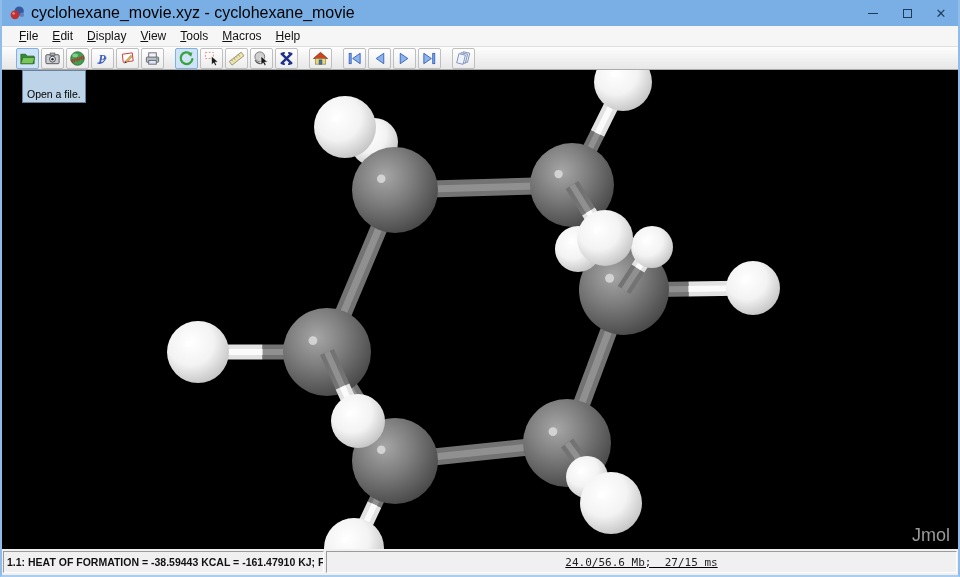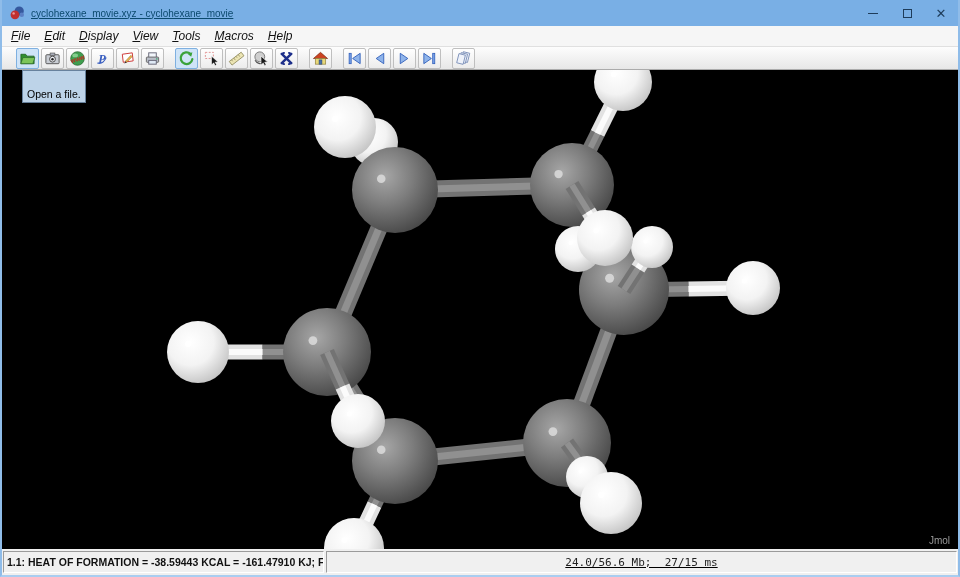--- a/index.html
+++ b/index.html
@@ -3,44 +3,44 @@
 <meta charset="utf-8">
 <style>
   * { margin:0; padding:0; box-sizing:border-box; }
   html,body { width:960px; height:577px; overflow:hidden; font-family:"Liberation Sans", sans-serif; }
   .window { width:960px; height:577px; display:flex; flex-direction:column;
             border-left:2px solid #8fbce9; border-right:2px solid #8fbce9; border-bottom:2px solid #a9cdf0;
             background:#f0f0f0; }
   
   .titlebar { height:26px; background:#79afe5; display:flex; align-items:center; flex:0 0 auto; }
   .app-icon { width:16px; height:16px; margin:0 6px 0 7px; flex:0 0 auto; }
-  .title-text { font-size:10px; color:#0c4a6e; white-space:nowrap;text-decoration:underline; }
+  .title-text { font-size:16px; color:#000000; white-space:nowrap; }
   .win-controls { margin-left:auto; display:flex; height:100%; }
   .win-btn { width:34px; height:100%; display:flex; align-items:center; justify-content:center; cursor:default; }
   .glyph-min { width:10px; height:0; border-top:1px solid #1e3c5a; }
   .glyph-max { width:9px; height:9px; border:1px solid #1e3c5a; }
   .glyph-close { font-size:13px; color:#1e3c5a; line-height:1; }
   
-  .menubar { height:21px; background:#f6f6f6; border-bottom:1px solid #e0e0e0; display:flex; align-items:center; padding-left:2px; flex:0 0 auto;font-style:italic; }
+  .menubar { height:21px; background:#f6f6f6; border-bottom:1px solid #e0e0e0; display:flex; align-items:center; padding-left:10px; flex:0 0 auto; }
   .menu-item { font-size:12px; color:#111; padding:2px 7px; cursor:default; }
   .menu-item .mn { text-decoration:underline; }
   
   .toolbar { height:23px; background:linear-gradient(#fdfdfd,#e7e7e7); border-bottom:1px solid #ababab;
              display:flex; align-items:center; padding-left:14px; flex:0 0 auto; }
   .tb-btn { width:23px; height:21px; border:1px solid #bfbfbf; background:linear-gradient(#ffffff,#ececec);
             border-radius:2px; margin-right:2px; display:flex; align-items:center; justify-content:center; padding:0; cursor:default; }
   .tb-btn svg { width:17px; height:17px; display:block; }
   .tb-btn.hovered, .tb-btn.selected { background:#cfe4f8; border-color:#7fb0e0; }
   .tb-gap { width:9px; flex:0 0 auto; }
   
   .viewport { position:relative; flex:1 1 auto; background:#000; overflow:hidden; }
   .viewport svg.scene { display:block; }
   .tooltip { position:absolute; left:20px; top:0; background:#bdd3e8; border:1px solid #68829d;
              font-size:10.5px; color:#000; padding:17px 4px 2px 4px; white-space:nowrap; z-index:5; }
-  .watermark { position:absolute; right:8px; bottom:3px; color:#9a9a9a; font-size:10px; z-index:4;margin-left:48px; }
+  .watermark { position:absolute; right:8px; bottom:3px; color:#9a9a9a; font-size:18px; z-index:4;margin-left:48px; }
   
   .statusbar { height:26px; flex:0 0 auto; background:#f0f0f0; display:flex; align-items:stretch; padding:2px 1px 2px 1px; gap:2px; }
   .status-panel { border:1px solid; border-color:#9b9b9b #ffffff #ffffff #9b9b9b; background:#f0f0f0;
                   display:flex; align-items:center; overflow:hidden; }
   .sp-left  { flex:0 0 321px; padding-left:3px; }
   .sp-mid   { flex:0 0 318px; justify-content:center; }
   .sp-right { flex:1 1 auto; justify-content:center;text-decoration:underline; }
   .status-bold { font-size:10.5px; font-weight:bold; color:#111; white-space:nowrap; }
   .status-mono { font-family:"DejaVu Sans Mono", monospace; font-size:11px; color:#222; white-space:pre; }
 </style>

